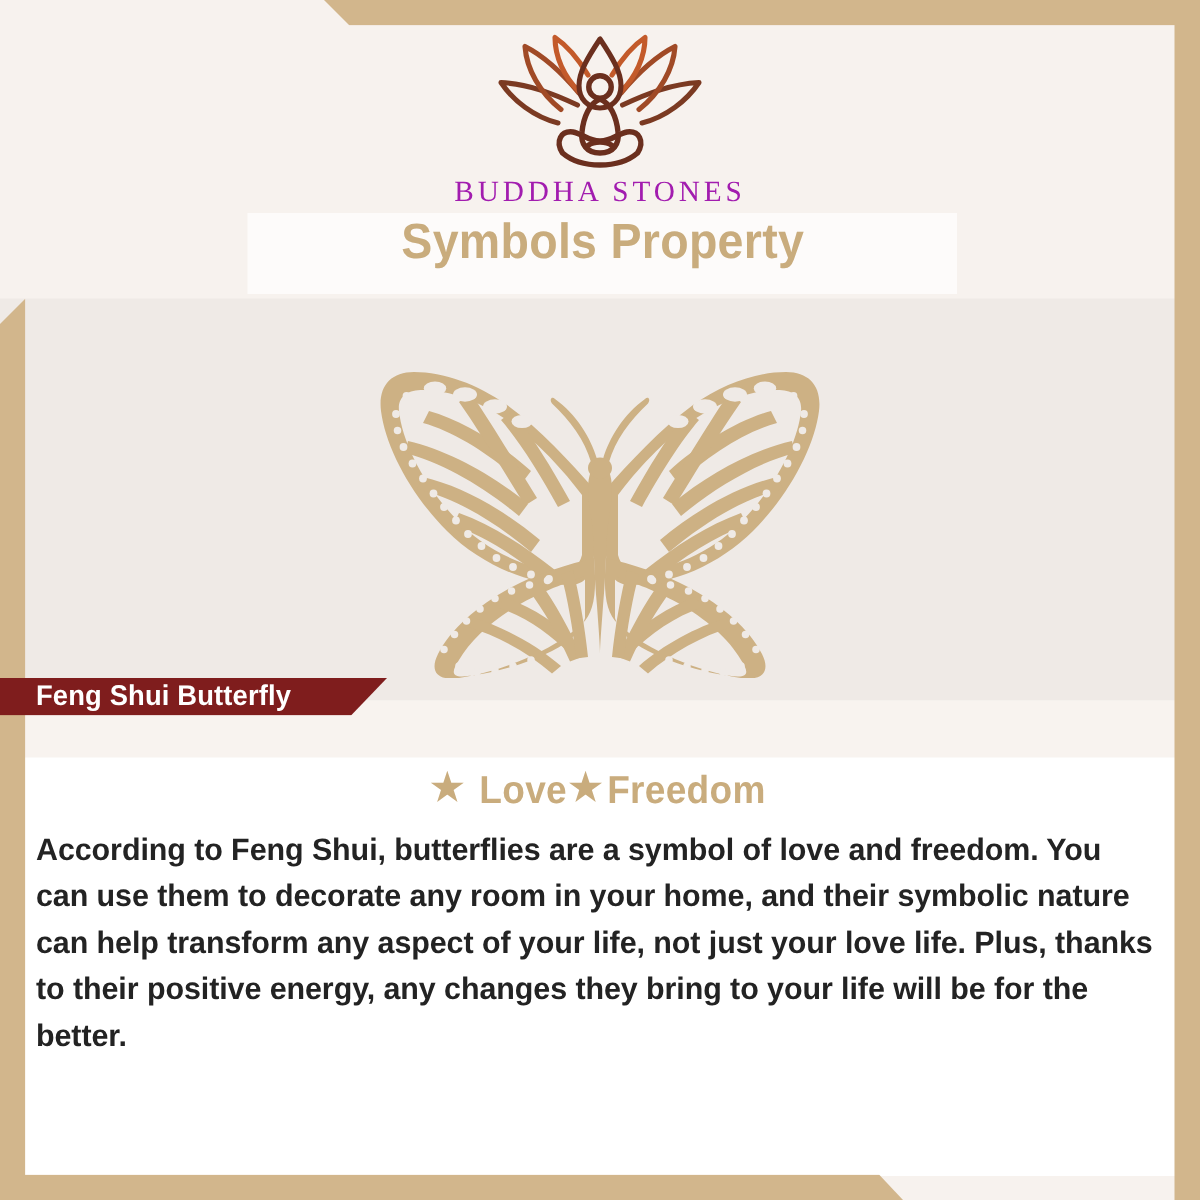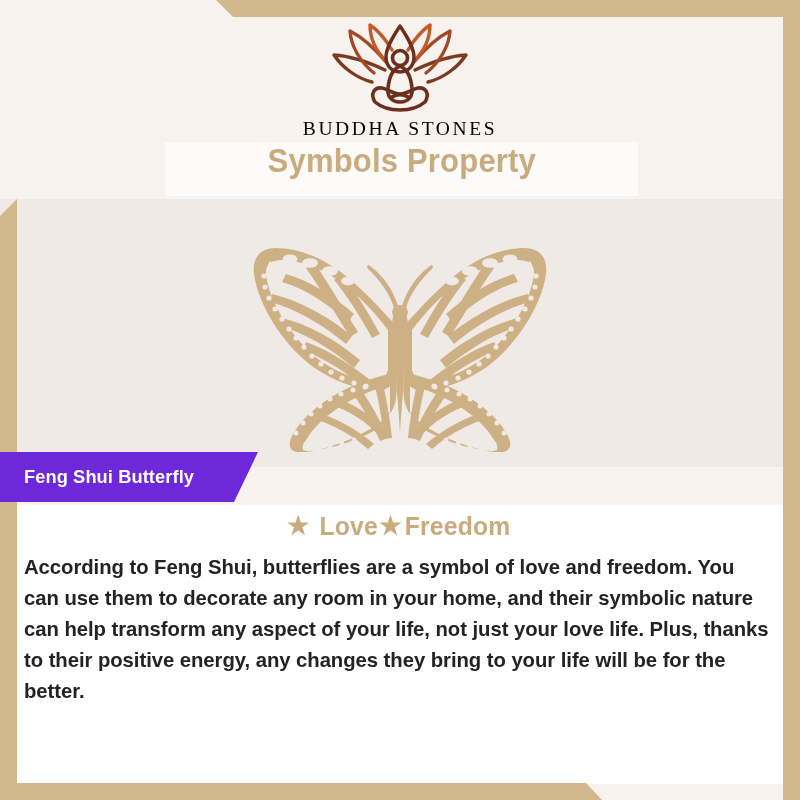--- a/index.html
+++ b/index.html
@@ -94,21 +94,21 @@
   #logo-mark {
     display: block;
     width: 176px;
     height: 96px;
   }
   #logo-text {
     margin-top: 4px;
     font-family: "Liberation Serif", serif;
     font-size: 19.5px;
     letter-spacing: 2.6px;
-    color: #000000;
+    color: #a21caf;
     white-space: nowrap;
   }
 
   
   #title-plate {
     position: absolute;
     left: 165px;
     top: 142px;
     width: 473px;
     height: 54px;
@@ -139,22 +139,22 @@
     width: 340px;
     height: 222px;
   }
 
   
   #ribbon {
     position: absolute;
     left: 0;
     top: 452px;
     width: 258px;
-    height: 50px;
-    background: #6d28d9;
+    height: 25px;
+    background: #7f1d1d;
     clip-path: polygon(0 0, 100% 0, 234px 100%, 0 100%);
     display: flex;
     align-items: center;
   }
   #ribbon-text {
     margin-left: 24px;
     font-size: 19px;
     font-weight: bold;
     color: #FFFFFF;
     letter-spacing: 0.1px;

